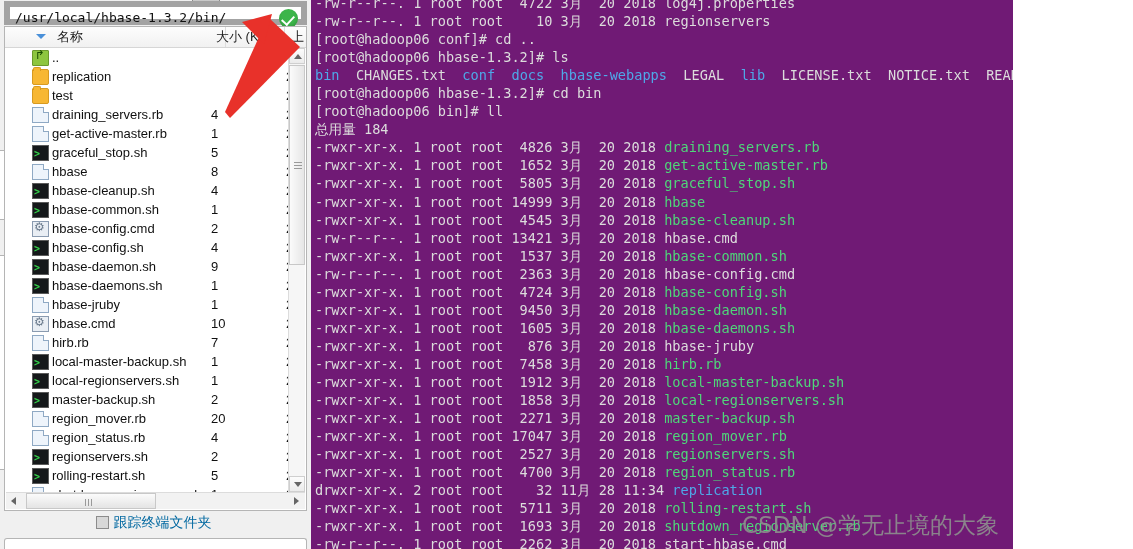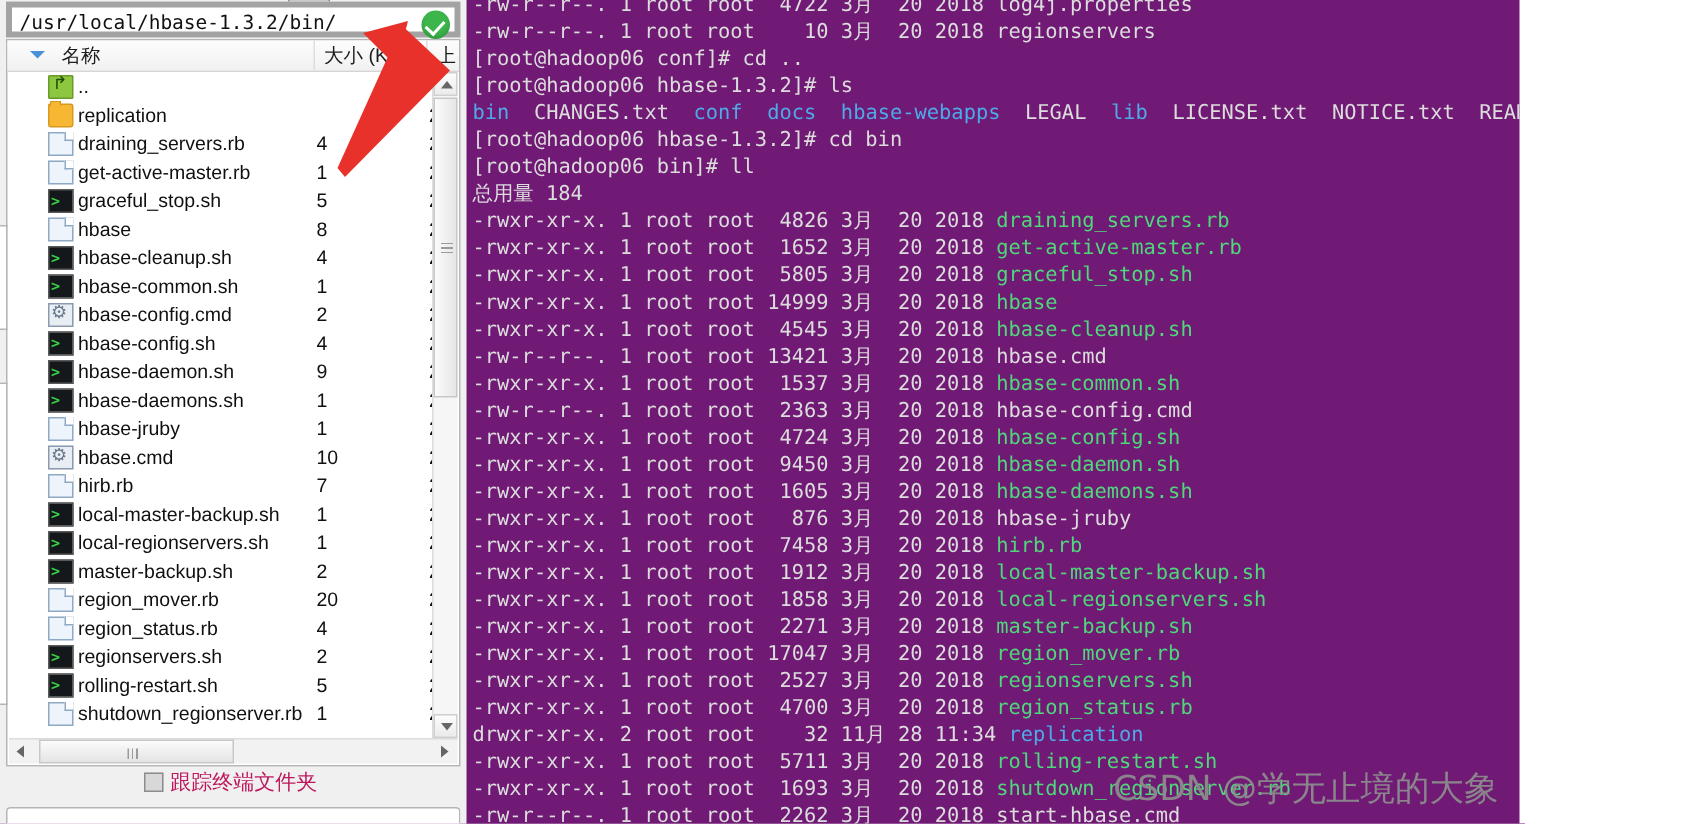--- a/index.html
+++ b/index.html
@@ -19,21 +19,21 @@
   }
   
   .toolstub{
     position:absolute;left:192px;top:-6px;width:26px;height:10px;
     background:#c9c9c9;border:1px solid #8a8a8a;border-radius:2px;
   }
 
   
   #pathbar{
     position:absolute;left:4px;top:1px;width:303px;height:24px;
-    background:#ffffff;border:4px solid #a3a3a3;box-sizing:border-box;
+    background:#ffffff;border:6px solid #a3a3a3;box-sizing:border-box;
   }
   #pathtext{
     position:absolute;left:5px;top:3px;
     font-family:"DejaVu Sans Mono","Liberation Mono",monospace;
     font-size:13px;color:#111;letter-spacing:0px;white-space:nowrap;
   }
   #okbadge{
     position:absolute;right:3px;top:2px;width:19px;height:19px;border-radius:50%;
     background:#3cb54a;box-shadow:inset 0 -2px 3px rgba(0,0,0,.15);
   }
@@ -52,21 +52,21 @@
     position:absolute;left:0;top:0;right:0;height:21px;
     background:linear-gradient(#fdfdfd,#f1f1f1);
     border-bottom:1px solid #d6d6d6;box-sizing:border-box;
   }
   .colcell{
     position:absolute;top:0;height:20px;line-height:20px;
     font-size:13px;color:#1c1c1c;box-sizing:border-box;
     border-right:1px solid #ddd;padding-left:6px;
     overflow:hidden;white-space:nowrap;
   }
-  #col-name{left:0;width:205px;}
+  #col-name{left:16px;width:205px;}
   #col-size{left:205px;width:75px;}
   #col-time{left:280px;width:22px;border-right:none;}
   .sortarrow{
     position:absolute;left:15px;top:7px;width:0;height:0;
     border-left:5px solid transparent;border-right:5px solid transparent;
     border-top:5px solid #4a90d9;
   }
   #col-name .lbl{margin-left:30px;}
 
   
@@ -180,21 +180,21 @@
   
   #followrow{
     position:absolute;left:0;top:513px;width:307px;height:22px;
     text-align:center;
   }
   #followbox{
     display:inline-block;width:13px;height:13px;vertical-align:-2px;
     background:#d8d8d8;border:1px solid #8c8c8c;box-sizing:border-box;
   }
   #followlabel{
-    display:inline-block;margin-left:5px;font-size:14px;color:#be185d;
+    display:inline-block;margin-left:5px;font-size:14px;color:#0369a1;
     font-family:Liberation Sans, sans-serif;
   }
   
   #bottomstub{
     position:absolute;left:4px;top:538px;width:303px;height:11px;
     background:#fff;border:1px solid #b5b5b5;border-bottom:none;
     border-radius:3px 3px 0 0;box-sizing:border-box;
   }
   
   .edgefrag{position:absolute;left:0;width:5px;background:#fff;border:1px solid #b5b5b5;border-left:none;box-sizing:border-box;}
@@ -263,20 +263,26 @@
             <span class="fsize"></span>
             <span class="ftime"></span>
           </div>
           <div class="row">
             <span class="ficon ic-folder"></span>
             <span class="fname">replication</span>
             <span class="fsize"></span>
             <span class="ftime">2</span>
           </div>
           <div class="row">
+            <span class="ficon ic-folder"></span>
+            <span class="fname">test</span>
+            <span class="fsize"></span>
+            <span class="ftime">2</span>
+          </div>
+          <div class="row">
             <span class="ficon ic-doc"></span>
             <span class="fname">draining_servers.rb</span>
             <span class="fsize">4</span>
             <span class="ftime">2</span>
           </div>
           <div class="row">
             <span class="ficon ic-doc"></span>
             <span class="fname">get-active-master.rb</span>
             <span class="fsize">1</span>
             <span class="ftime">2</span>

